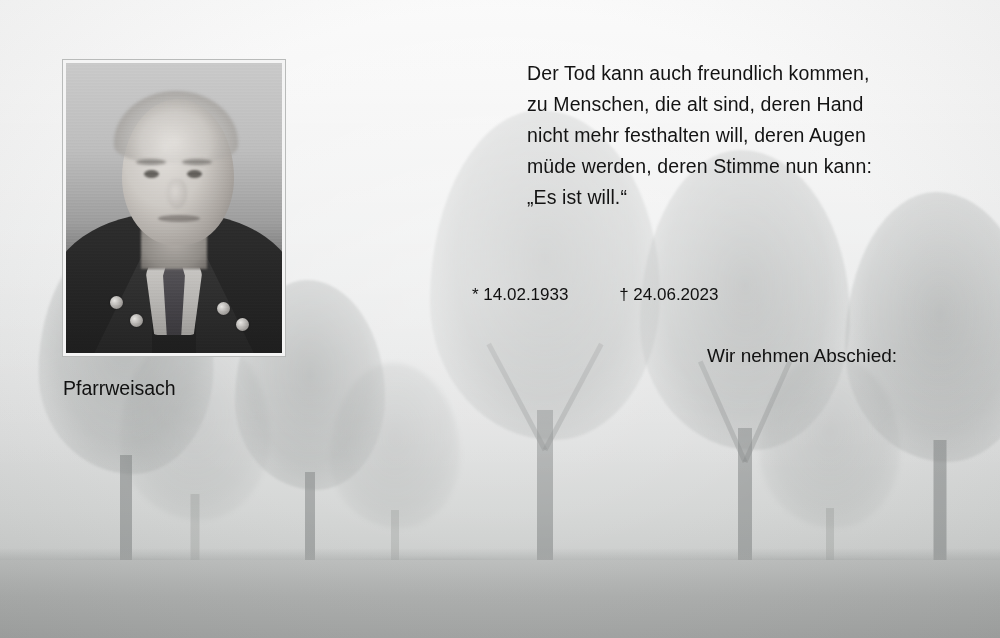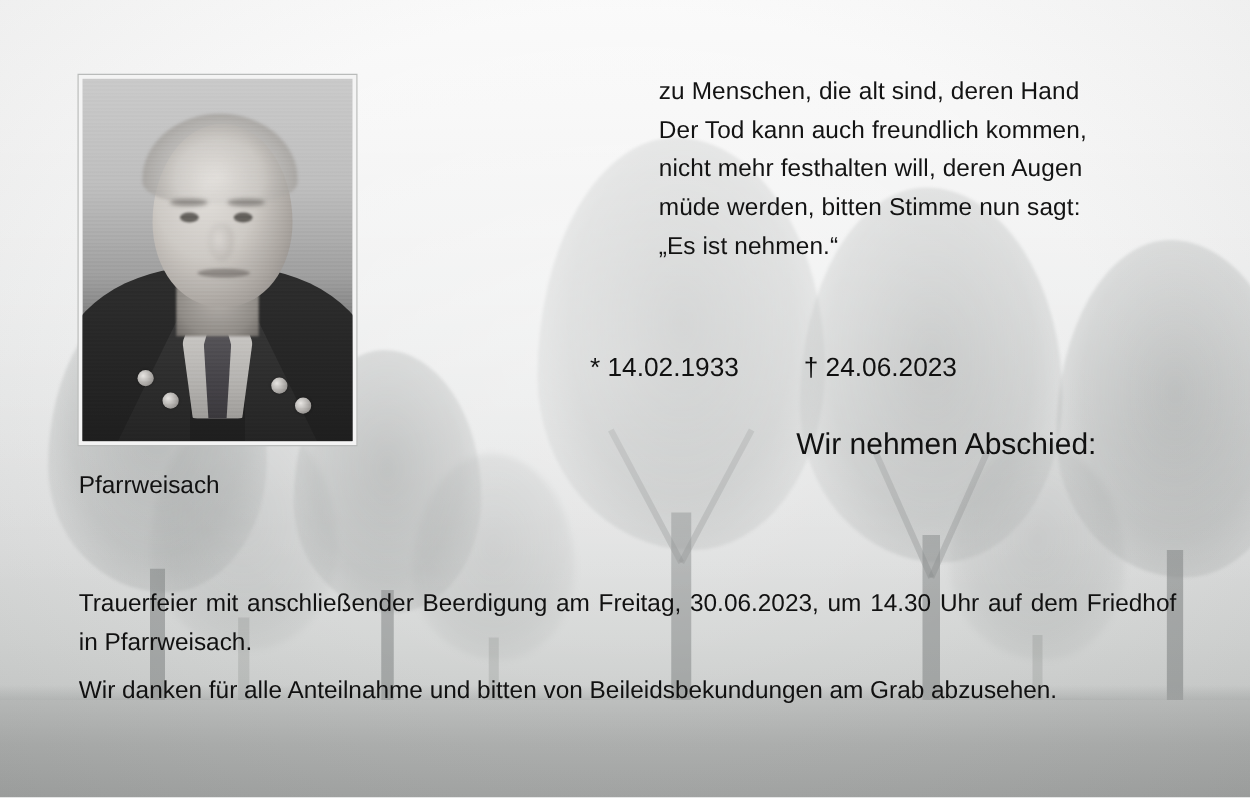--- a/index.html
+++ b/index.html
@@ -272,35 +272,36 @@
     line-height: 44px;
     letter-spacing: 0.6px;
     color: #0c0c0c;
   }
 
   .dates {
     position: absolute;
     left: 472px;
     top: 282px;
     width: 470px;
-    font-size: 21px;
+    font-size: 17px;
     line-height: 26px;
     color: #101010;
   }
   .dates .birth { display: inline-block; }
   .dates .death { display: inline-block; margin-left: 46px; }
 
   .farewell {
     position: absolute;
     left: 637px;
     top: 340px;
     width: 330px;
-    font-size: 24px;
+    font-size: 19px;
     line-height: 31px;
     color: #111111;
+    text-align: center;
   }
   .farewell div { white-space: nowrap; }
 
   .place {
     position: absolute;
     left: 63px;
     top: 375px;
     font-size: 19.5px;
     line-height: 26px;
     color: #111111;
@@ -398,38 +399,34 @@
       <div class="p-eye r"></div>
       <div class="p-nose"></div>
       <div class="p-mouth"></div>
       <div class="p-grain"></div>
     </div>
   </div>
 
   <div class="text-layer">
 
     <div class="poem">
+      <div>Der Tod kann auch freundlich kommen,</div>
       <div>zu Menschen, die alt sind, deren Hand</div>
-      <div>Der Tod kann auch freundlich kommen,</div>
       <div>nicht mehr festhalten will, deren Augen</div>
-      <div>müde werden, bitten Stimme nun sagt:</div>
-      <div>„Es ist nehmen.“</div>
+      <div>müde werden, deren Stimme nun kann:</div>
+      <div>„Es ist will.“</div>
     </div>
 
 
     <div class="dates">
       <span class="birth">* 14.02.1933</span>
       <span class="death">† 24.06.2023</span>
     </div>
 
     <div class="farewell">
       <div>Wir nehmen Abschied:</div>
     </div>
 
     <div class="place">Pfarrweisach</div>
 
-    <div class="footer">
-      <p class="p1">Trauerfeier mit anschließender Beerdigung am Freitag, 30.06.2023, um 14.30 Uhr auf dem  Friedhof in Pfarrweisach.</p>
-      <p class="p2">Wir danken für alle Anteilnahme und bitten von Beileidsbekundungen am Grab abzusehen.</p>
-    </div>
 
   </div>
 </div>
 
 </body></html>

